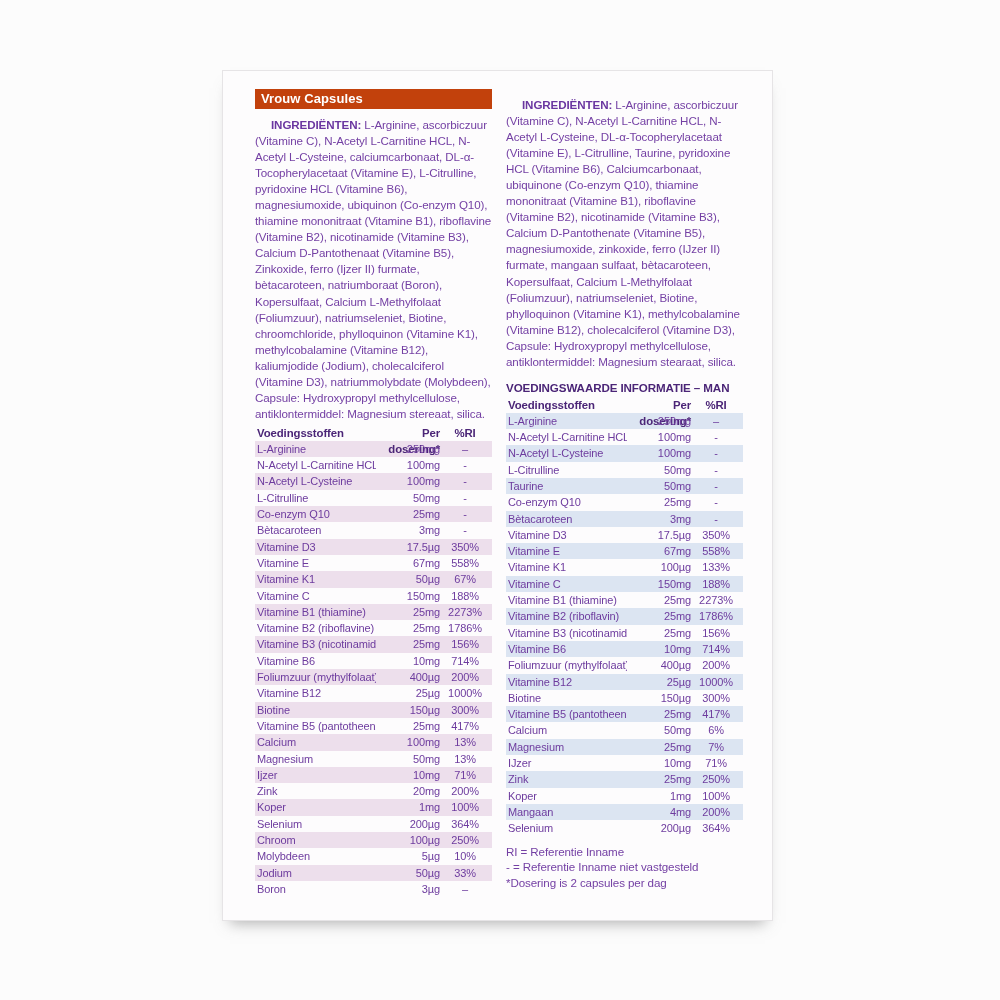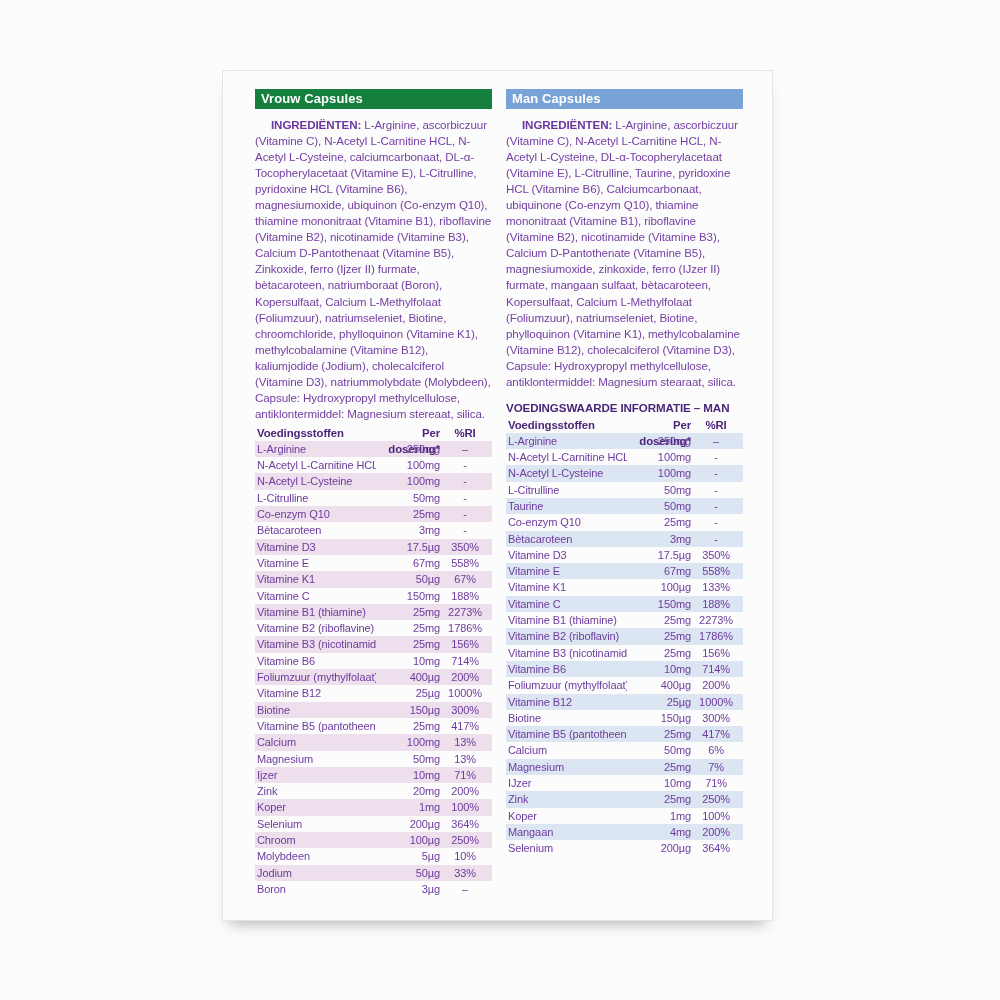--- a/index.html
+++ b/index.html
@@ -24,21 +24,21 @@
   .cols{display:flex;gap:14px;}
   .col{width:237px;flex:0 0 237px;}
   .col-header{
     height:20px;line-height:20px;
     padding:0 0 0 6px;
     color:#ffffff;
     font-weight:bold;
     font-size:13px;
     letter-spacing:.1px;
   }
-  .col-vrouw .col-header{background:#15803d;}
+  .col-vrouw .col-header{background:#c2410c;}
   .col-man   .col-header{background:#79a3d7;}
   .ingredients{
     margin-top:8px;
     font-size:11.6px;
     line-height:16.05px;
     color:#7440a4;
     letter-spacing:-.1px;
   }
   .ingredients b{color:#6a36a0;margin-left:16px;}
   .table-title{
@@ -233,21 +233,20 @@
             </div>
             <div class="trow">
               <span class="c-name">Boron</span>
               <span class="c-dose">3µg</span>
               <span class="c-ri">–</span>
             </div>
           </div>
       </div>
 
       <div class="col col-man">
-        <div class="col-header">Man Capsules</div>
         <div class="ingredients">
           <b>INGREDIËNTEN:</b><span> L-Arginine, ascorbiczuur (Vitamine C), N-Acetyl L-Carnitine HCL, N-Acetyl L-Cysteine, DL-α-Tocopherylacetaat (Vitamine E), L-Citrulline, Taurine, pyridoxine HCL (Vitamine B6), Calciumcarbonaat, ubiquinone (Co-enzym Q10), thiamine mononitraat (Vitamine B1), riboflavine (Vitamine B2), nicotinamide (Vitamine B3), Calcium D-Pantothenate (Vitamine B5), magnesiumoxide, zinkoxide, ferro (IJzer II) furmate, mangaan sulfaat, bètacaroteen, Kopersulfaat, Calcium L-Methylfolaat (Foliumzuur), natriumseleniet, Biotine, phylloquinon (Vitamine K1), methylcobalamine (Vitamine B12), cholecalciferol (Vitamine D3), Capsule: Hydroxypropyl methylcellulose, antiklontermiddel: Magnesium stearaat, silica.</span>
         </div>
         <div class="table-title">VOEDINGSWAARDE INFORMATIE – MAN</div>
         <div class="thead">
           <span class="c-name">Voedingsstoffen</span>
           <span class="c-dose">Per dosering*</span>
           <span class="c-ri">%RI</span>
         </div>
         <div class="tbody">
@@ -375,17 +374,22 @@
               <span class="c-name">Mangaan</span>
               <span class="c-dose">4mg</span>
               <span class="c-ri">200%</span>
             </div>
             <div class="trow">
               <span class="c-name">Selenium</span>
               <span class="c-dose">200µg</span>
               <span class="c-ri">364%</span>
             </div>
           </div>
+        <div class="footnotes">
+          <div>RI = Referentie Inname</div>
+          <div>- = Referentie Inname niet vastgesteld</div>
+          <div>*Dosering is 2 capsules per dag</div>
+        </div>
       </div>
 
     </div>
   </div>
 </div>
 
 </body></html>

